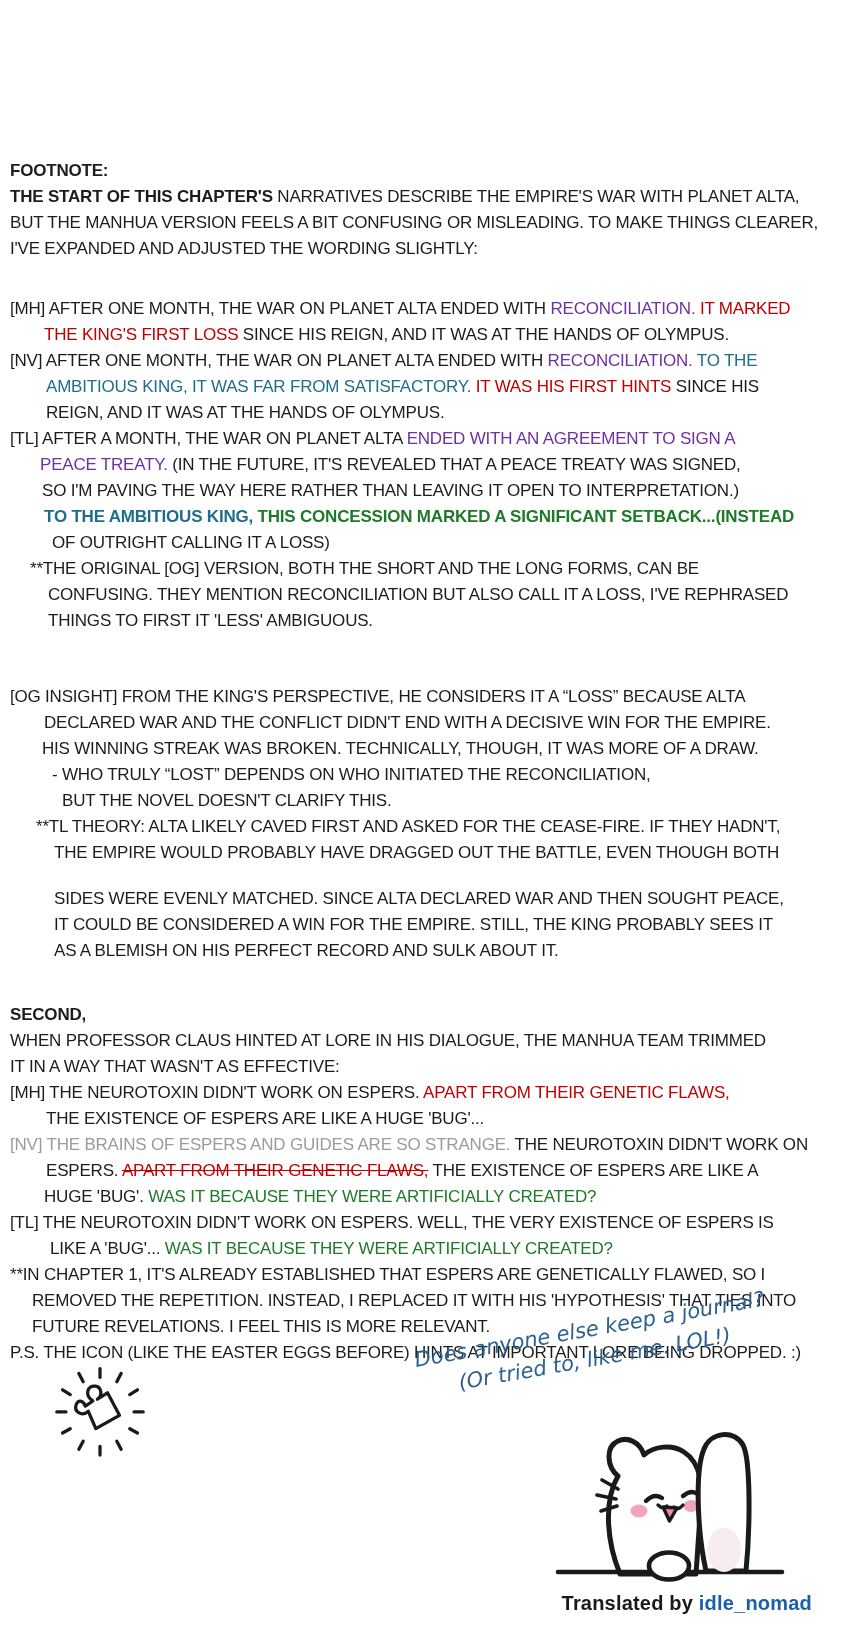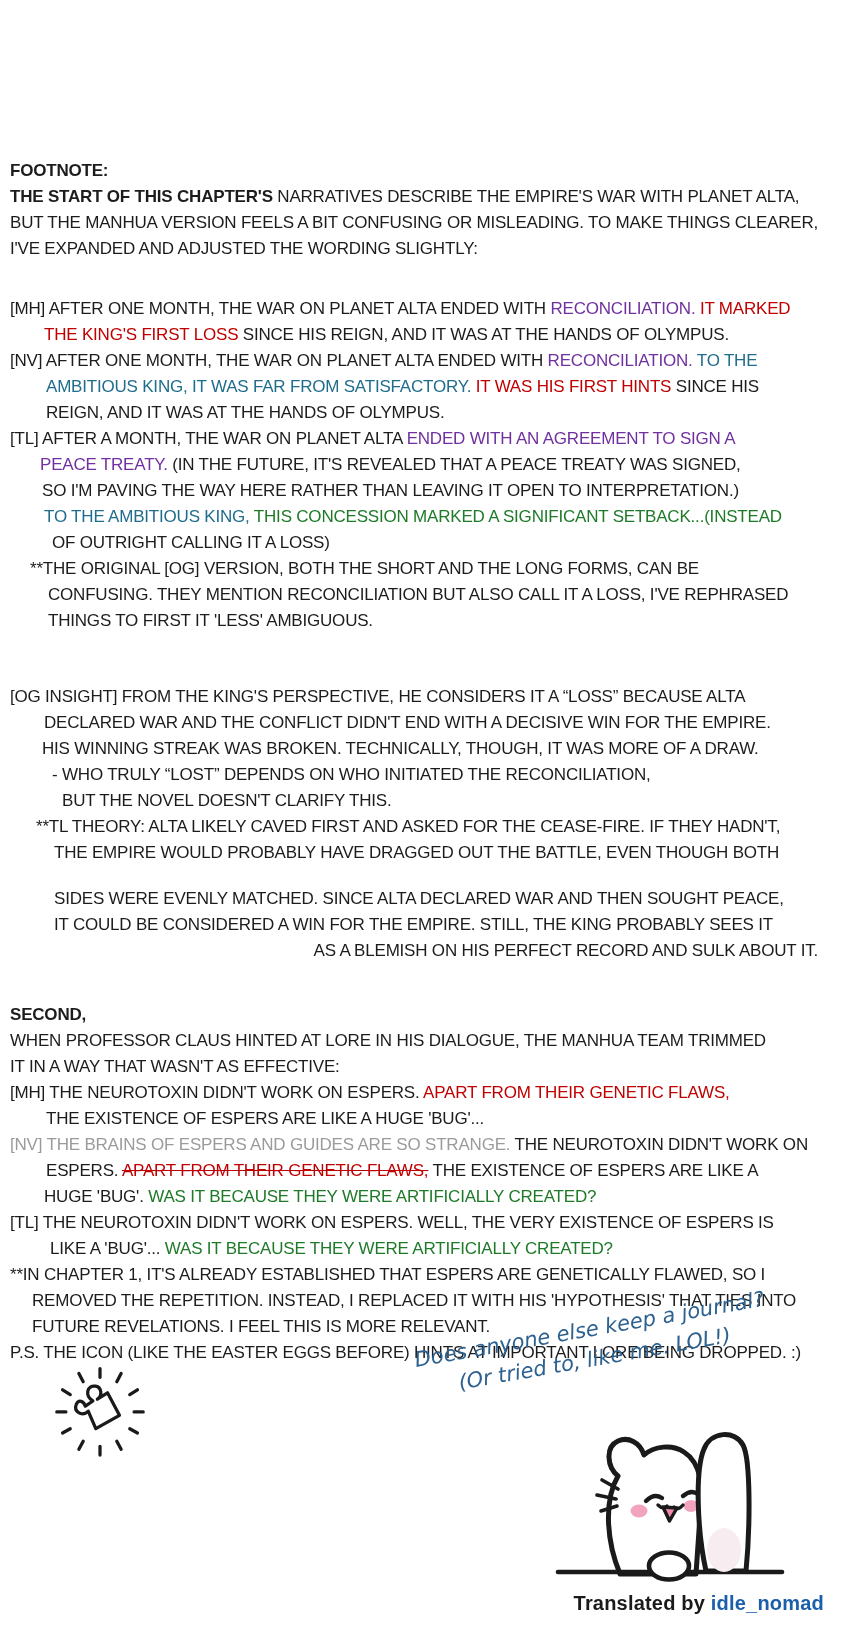--- a/index.html
+++ b/index.html
@@ -17,21 +17,21 @@
   .doodle-puzzle { position:absolute; left:52px; top:1362px; }
   .handwriting {
     position:absolute; left:400px; top:1348px; width:390px;
     transform:rotate(-10deg); transform-origin:left center;
     font-family:"DejaVu Sans", sans-serif; font-style:italic;
     font-size:21px; line-height:30px; text-align:center;
     white-space:nowrap;
   }
   .bunny { position:absolute; left:548px; top:1418px; }
   .credit {
-    position:absolute; right:26px; top:1592px;
+    position:absolute; right:38px; top:1592px;
     font-size:20px; font-weight:bold; letter-spacing:0.2px;
     white-space:nowrap;
   }
 </style>
 </head>
 <body>
 
 <div class="page">
 
   <div class="footnote">
@@ -40,35 +40,35 @@
       <div class="fline"><span>BUT THE MANHUA VERSION FEELS A BIT CONFUSING OR MISLEADING. TO MAKE THINGS CLEARER,</span></div>
       <div class="fline"><span>I'VE EXPANDED AND ADJUSTED THE WORDING SLIGHTLY:</span></div>
       <div class="fline" style="margin-top: 34px;"><span>[MH] AFTER ONE MONTH, THE WAR ON PLANET ALTA ENDED WITH </span><span style="color: rgb(112, 48, 160);">RECONCILIATION.</span><span style="color: rgb(192, 0, 0);"> IT MARKED</span></div>
       <div class="fline" style="padding-left: 34px;"><span style="color: rgb(192, 0, 0);">THE KING'S FIRST LOSS</span><span> SINCE HIS REIGN, AND IT WAS AT THE HANDS OF OLYMPUS.</span></div>
       <div class="fline"><span>[NV] AFTER ONE MONTH, THE WAR ON PLANET ALTA ENDED WITH </span><span style="color: rgb(112, 48, 160);">RECONCILIATION.</span><span style="color: rgb(31, 109, 140);"> TO THE</span></div>
       <div class="fline" style="padding-left: 36px;"><span style="color: rgb(31, 109, 140);">AMBITIOUS KING, IT WAS FAR FROM SATISFACTORY.</span><span style="color: rgb(192, 0, 0);"> IT WAS HIS FIRST HINTS</span><span> SINCE HIS</span></div>
       <div class="fline" style="padding-left: 36px;"><span>REIGN, AND IT WAS AT THE HANDS OF OLYMPUS.</span></div>
       <div class="fline"><span>[TL] AFTER A MONTH, THE WAR ON PLANET ALTA </span><span style="color: rgb(112, 48, 160);">ENDED WITH AN AGREEMENT TO SIGN A</span></div>
       <div class="fline" style="padding-left: 30px;"><span style="color: rgb(112, 48, 160);">PEACE TREATY.</span><span> (IN THE FUTURE, IT'S REVEALED THAT A PEACE TREATY WAS SIGNED,</span></div>
       <div class="fline" style="padding-left: 32px;"><span>SO I'M PAVING THE WAY HERE RATHER THAN LEAVING IT OPEN TO INTERPRETATION.)</span></div>
-      <div class="fline" style="padding-left: 34px;"><span style="color: rgb(31, 109, 140);">TO THE AMBITIOUS KING, </span><span style="color: rgb(30, 122, 40);">THIS CONCESSION MARKED A SIGNIFICANT SETBACK...(INSTEAD</span></div>
+      <div class="fline" style="padding-left: 34px; font-weight: bold;"><span style="color: rgb(31, 109, 140);">TO THE AMBITIOUS KING, </span><span style="color: rgb(30, 122, 40);">THIS CONCESSION MARKED A SIGNIFICANT SETBACK...(INSTEAD</span></div>
       <div class="fline" style="padding-left: 42px;"><span>OF OUTRIGHT CALLING IT A LOSS)</span></div>
       <div class="fline" style="padding-left: 20px;"><span>**THE ORIGINAL [OG] VERSION, BOTH THE SHORT AND THE LONG FORMS, CAN BE</span></div>
       <div class="fline" style="padding-left: 38px;"><span>CONFUSING. THEY MENTION RECONCILIATION BUT ALSO CALL IT A LOSS, I'VE REPHRASED</span></div>
       <div class="fline" style="padding-left: 38px;"><span>THINGS TO FIRST IT 'LESS' AMBIGUOUS.</span></div>
       <div class="fline" style="margin-top: 50px;"><span>[OG INSIGHT] FROM THE KING'S PERSPECTIVE, HE CONSIDERS IT A “LOSS” BECAUSE ALTA</span></div>
       <div class="fline" style="padding-left: 34px;"><span>DECLARED WAR AND THE CONFLICT DIDN'T END WITH A DECISIVE WIN FOR THE EMPIRE.</span></div>
       <div class="fline" style="padding-left: 32px;"><span>HIS WINNING STREAK WAS BROKEN. TECHNICALLY, THOUGH, IT WAS MORE OF A DRAW.</span></div>
       <div class="fline" style="padding-left: 42px;"><span>- WHO TRULY “LOST” DEPENDS ON WHO INITIATED THE RECONCILIATION,</span></div>
       <div class="fline" style="padding-left: 52px;"><span>BUT THE NOVEL DOESN'T CLARIFY THIS.</span></div>
       <div class="fline" style="padding-left: 26px;"><span>**TL THEORY: ALTA LIKELY CAVED FIRST AND ASKED FOR THE CEASE-FIRE. IF THEY HADN'T,</span></div>
       <div class="fline" style="padding-left: 44px;"><span>THE EMPIRE WOULD PROBABLY HAVE DRAGGED OUT THE BATTLE, EVEN THOUGH BOTH</span></div>
       <div class="fline" style="padding-left: 44px; margin-top: 20px;"><span>SIDES WERE EVENLY MATCHED. SINCE ALTA DECLARED WAR AND THEN SOUGHT PEACE,</span></div>
       <div class="fline" style="padding-left: 44px;"><span>IT COULD BE CONSIDERED A WIN FOR THE EMPIRE. STILL, THE KING PROBABLY SEES IT</span></div>
-      <div class="fline" style="padding-left: 44px; text-align: right;"><span>AS A BLEMISH ON HIS PERFECT RECORD AND SULK ABOUT IT.</span></div>
+      <div class="fline" style="padding-left: 44px;"><span>AS A BLEMISH ON HIS PERFECT RECORD AND SULK ABOUT IT.</span></div>
       <div class="fline" style="margin-top: 38px;"><span class="b">SECOND,</span></div>
       <div class="fline"><span>WHEN PROFESSOR CLAUS HINTED AT LORE IN HIS DIALOGUE, THE MANHUA TEAM TRIMMED</span></div>
       <div class="fline"><span>IT IN A WAY THAT WASN'T AS EFFECTIVE:</span></div>
       <div class="fline"><span>[MH] THE NEUROTOXIN DIDN'T WORK ON ESPERS. </span><span style="color: rgb(192, 0, 0);">APART FROM THEIR GENETIC FLAWS,</span></div>
       <div class="fline" style="padding-left: 36px;"><span>THE EXISTENCE OF ESPERS ARE LIKE A HUGE 'BUG'...</span></div>
       <div class="fline"><span style="color: rgb(155, 155, 155);">[NV] THE BRAINS OF ESPERS AND GUIDES ARE SO STRANGE. </span><span>THE NEUROTOXIN DIDN'T WORK ON</span></div>
       <div class="fline" style="padding-left: 36px;"><span>ESPERS. </span><span style="color: rgb(192, 0, 0); text-decoration: line-through;">APART FROM THEIR GENETIC FLAWS,</span><span> THE EXISTENCE OF ESPERS ARE LIKE A</span></div>
       <div class="fline" style="padding-left: 34px;"><span>HUGE 'BUG'. </span><span style="color: rgb(30, 122, 40);">WAS IT BECAUSE THEY WERE ARTIFICIALLY CREATED?</span></div>
       <div class="fline"><span>[TL] THE NEUROTOXIN DIDN'T WORK ON ESPERS. WELL, THE VERY EXISTENCE OF ESPERS IS</span></div>
       <div class="fline" style="padding-left: 40px;"><span>LIKE A 'BUG'... </span><span style="color: rgb(30, 122, 40);">WAS IT BECAUSE THEY WERE ARTIFICIALLY CREATED?</span></div>

